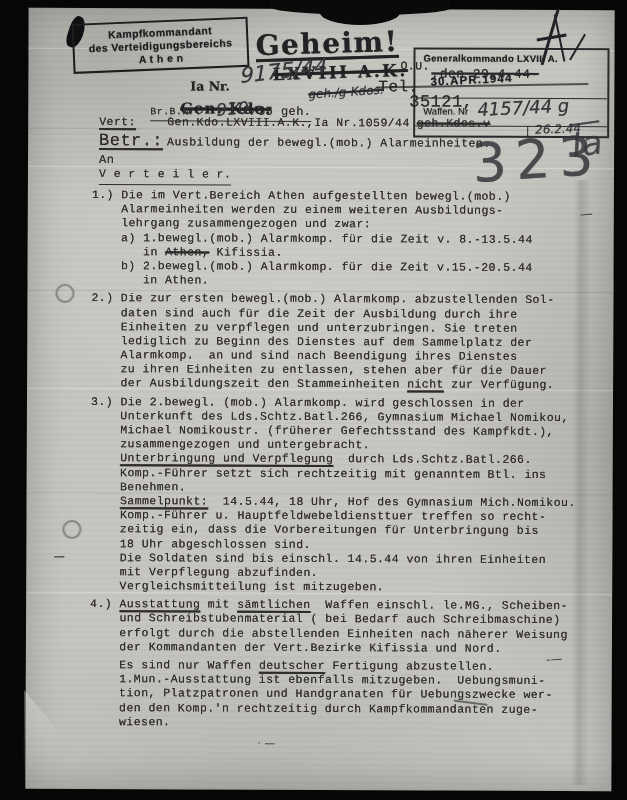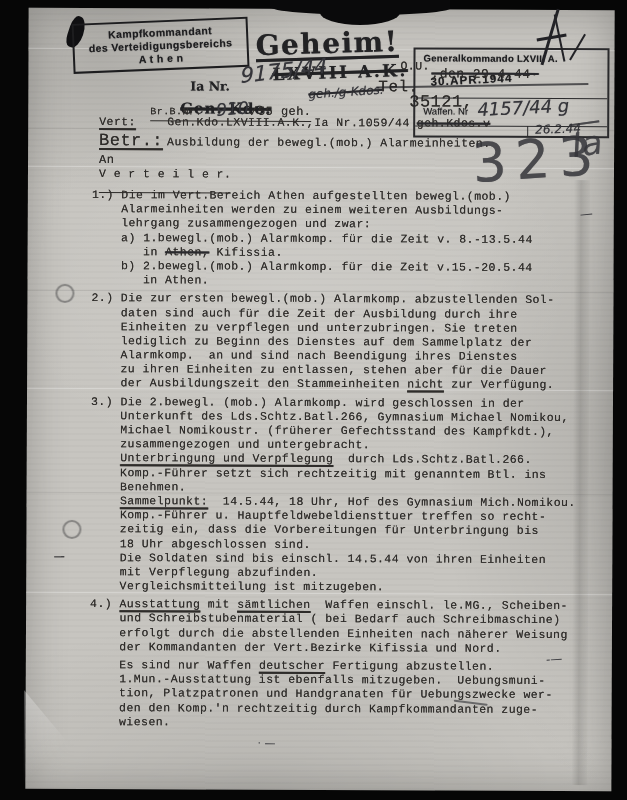--- a/index.html
+++ b/index.html
@@ -147,21 +147,21 @@
       <span class="typed u" style="font-size:11.5px;width:52px">Vert:</span>
       <span class="typed" style="font-size:11.5px;margin-left:16px">Gen.Kdo.LXVIII.A.K.,Ia Nr.1059/44</span>
       <span class="typed strike" style="font-size:11.5px;margin-left:7px">geh.Kdos.v</span>
     </div>
     <div class="abs hrow" style="left:71px;top:123px">
       <span class="typed u" style="font-size:17px;width:52px">Betr.:</span>
       <span class="typed" style="font-size:11.5px;margin-left:16px">Ausbildung der bewegl.(mob.) Alarmeinheiten.</span>
     </div>
 
     <div class="abs typed" style="left:71px;top:145px;font-size:12px">An</div>
-    <div class="abs typed" style="left:71px;top:159px;font-size:11.5px;border-bottom:1.5px solid #2e2c2a;padding-bottom:12px">V e r t e i l e r.</div>
+    <div class="abs typed" style="left:71px;top:159px;font-size:11.5px;border-bottom:1.5px solid #2e2c2a;padding-bottom:4px">V e r t e i l e r.</div>
 
     <div class="abs hand" style="left:444px;top:118px;font-size:54px;letter-spacing:9px;transform:rotate(-4deg);font-style:normal;opacity:0.85">323</div>
     <div class="abs hand" style="left:544px;top:114px;font-size:33px;transform:rotate(-8deg);text-decoration:overline;text-decoration-thickness:2px;opacity:0.85">Ia</div>
 
     <div class="abs pen" style="left:552px;top:196px;font-size:13px;transform:rotate(-6deg)">—</div>
     <div class="abs pen" style="left:520px;top:642px;font-size:12px;transform:rotate(-4deg)">-—</div>
     <div class="abs pen" style="left:232px;top:728px;font-size:11px">· —</div>
     <div class="abs" style="left:428px;top:692px;width:34px;height:2px;background:rgba(45,45,50,0.6);transform:rotate(7deg);border-radius:2px"></div>
 
     <div class="doc-body typed"><div class="para"><div class="line"><span>1.) Die im Vert.Bereich Athen aufgestellten bewegl.(mob.)</span></div><div class="line"><span>    Alarmeinheiten werden zu einem weiteren Ausbildungs-</span></div><div class="line"><span>    lehrgang zusammengezogen und zwar:</span></div><div class="line"><span>    a) 1.bewegl.(mob.) Alarmkomp. für die Zeit v. 8.-13.5.44</span></div><div class="line"><span>       in </span><span class="strike">Athen,</span><span> Kifissia.</span></div><div class="line"><span>    b) 2.bewegl.(mob.) Alarmkomp. für die Zeit v.15.-20.5.44</span></div><div class="line"><span>       in Athen.</span></div></div><div class="para"><div class="line"><span>2.) Die zur ersten bewegl.(mob.) Alarmkomp. abzustellenden Sol-</span></div><div class="line"><span>    daten sind auch für die Zeit der Ausbildung durch ihre</span></div><div class="line"><span>    Einheiten zu verpflegen und unterzubringen. Sie treten</span></div><div class="line"><span>    lediglich zu Beginn des Dienstes auf dem Sammelplatz der</span></div><div class="line"><span>    Alarmkomp.  an und sind nach Beendigung ihres Dienstes</span></div><div class="line"><span>    zu ihren Einheiten zu entlassen, stehen aber für die Dauer</span></div><div class="line"><span>    der Ausbildungszeit den Stammeinheiten </span><span class="u">nicht</span><span> zur Verfügung.</span></div></div><div class="para"><div class="line"><span>3.) Die 2.bewegl. (mob.) Alarmkomp. wird geschlossen in der</span></div><div class="line"><span>    Unterkunft des Lds.Schtz.Batl.266, Gymnasium Michael Nomikou,</span></div><div class="line"><span>    Michael Nomikoustr. (früherer Gefechtsstand des Kampfkdt.),</span></div><div class="line"><span>    zusammengezogen und untergebracht.</span></div><div class="line"><span>    </span><span class="u">Unterbringung und Verpflegung</span><span>  durch Lds.Schtz.Batl.266.</span></div><div class="line"><span>    Komp.-Führer setzt sich rechtzeitig mit genanntem Btl. ins</span></div><div class="line"><span>    Benehmen.</span></div><div class="line"><span>    </span><span class="u">Sammelpunkt:</span><span>  14.5.44, 18 Uhr, Hof des Gymnasium Mich.Nomikou.</span></div><div class="line"><span>    Komp.-Führer u. Hauptfeldwebeldiensttuer treffen so recht-</span></div><div class="line"><span>    zeitig ein, dass die Vorbereitungen für Unterbringung bis</span></div><div class="line"><span>    18 Uhr abgeschlossen sind.</span></div><div class="line"><span class="margin-dash">—-</span><span>    Die Soldaten sind bis einschl. 14.5.44 von ihren Einheiten</span></div><div class="line"><span>    mit Verpflegung abzufinden.</span></div><div class="line"><span>    Vergleichsmitteilung ist mitzugeben.</span></div></div><div class="para"><div class="line"><span>4.) </span><span class="u">Ausstattung</span><span> mit </span><span class="u">sämtlichen</span><span>  Waffen einschl. le.MG., Scheiben-</span></div><div class="line"><span>    und Schreibstubenmaterial ( bei Bedarf auch Schreibmaschine)</span></div><div class="line"><span>    erfolgt durch die abstellenden Einheiten nach näherer Weisung</span></div><div class="line"><span>    der Kommandanten der Vert.Bezirke Kifissia und Nord.</span></div></div><div class="para"><div class="line"><span>    Es sind nur Waffen </span><span class="u">deutscher</span><span> Fertigung abzustellen.</span></div><div class="line"><span>    1.Mun.-Ausstattung ist ebenfalls mitzugeben.  Uebungsmuni-</span></div><div class="line"><span>    tion, Platzpatronen und Handgranaten für Uebungszwecke wer-</span></div><div class="line"><span>    den den Komp.'n rechtzeitig durch Kampfkommandanten zuge-</span></div><div class="line"><span>    wiesen.</span></div></div></div>

